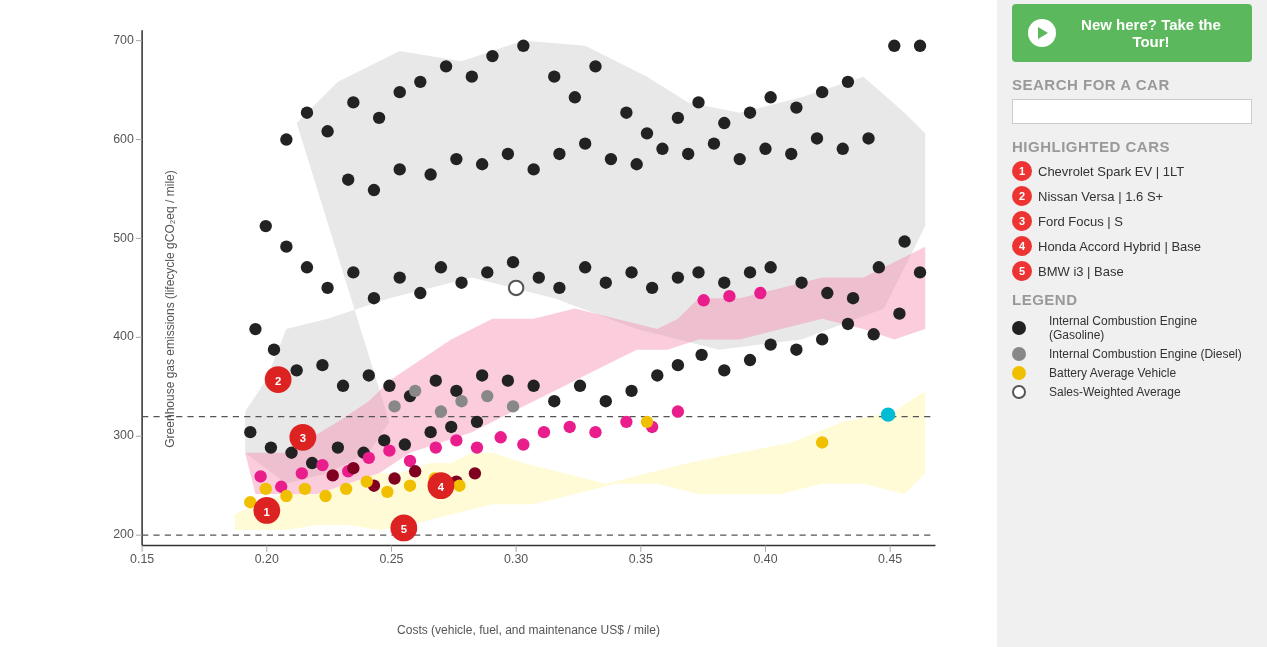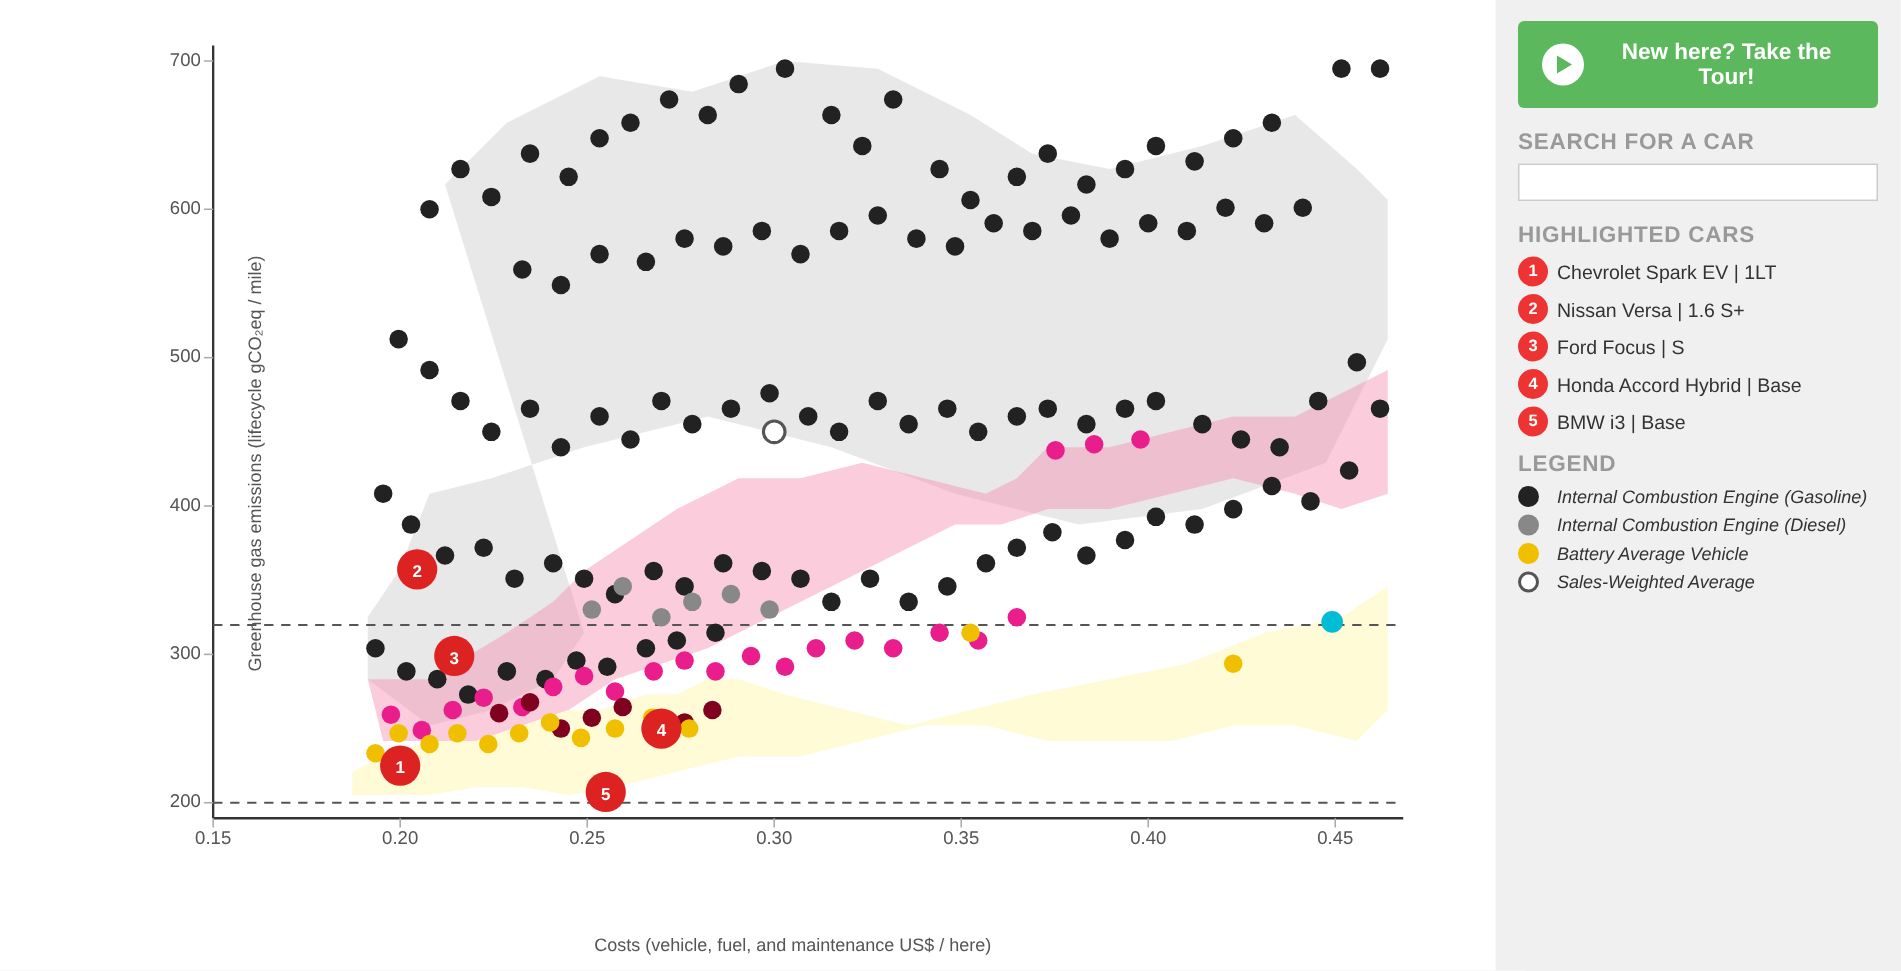--- a/index.html
+++ b/index.html
@@ -13,21 +13,21 @@
     }
     .chart-area {
       flex: 1;
       background: white;
       padding: 20px 10px 50px 70px;
       position: relative;
     }
     .sidebar {
       width: 270px;
       background: #f0f0f0;
-      padding: 14px 15px;
+      padding: 4px 15px;
       flex-shrink: 0;
     }
     .tour-btn {
       background: #5cb85c;
       color: white;
       border: none;
       border-radius: 4px;
       padding: 12px 16px;
       font-size: 15px;
       font-weight: bold;
@@ -92,25 +92,24 @@
       font-weight: bold;
       display: flex;
       align-items: center;
       justify-content: center;
       flex-shrink: 0;
     }
     .legend-section { margin-top: 6px; }
     .legend-item {
       display: flex;
       align-items: center;
-      gap: 12px;
+      gap: 23px;
       margin-bottom: 5px;
       font-size: 12px;
       color: #333;
-      font-style: italic;
     }
     .legend-dot {
       width: 14px;
       height: 14px;
       border-radius: 50%;
       flex-shrink: 0;
     }
     .legend-dot-outline {
       width: 14px;
       height: 14px;
@@ -143,21 +142,21 @@
       color: #555;
       white-space: nowrap;
     }
   </style>
 </head>
 <body>
 
 <div class="chart-area">
   <div style="position:relative; width:100%; height:100%;">
     <div class="axis-label-y">Greenhouse gas emissions (lifecycle gCO₂eq / mile)</div>
-    <div class="axis-label-x">Costs (vehicle, fuel, and maintenance US$ / here)</div>
+    <div class="axis-label-x">Costs (vehicle, fuel, and maintenance US$ / mile)</div>
     <svg class="main-chart" viewBox="0 0 870 560" xmlns="http://www.w3.org/2000/svg">
 
       <defs>
         <clipPath id="plotClip">
           <rect x="60" y="10" width="770" height="500"></rect>
         </clipPath>
       </defs>
 
       <polygon points="
         210,100 250,60 310,30 370,40 430,20 490,25 550,55 590,80 640,90 700,75 760,55 800,90 820,110 820,200 780,280 700,310 620,320 540,300 460,270 380,250 300,270 240,290 200,300 180,350 160,380 160,420 200,450 240,440 280,420 300,390 

